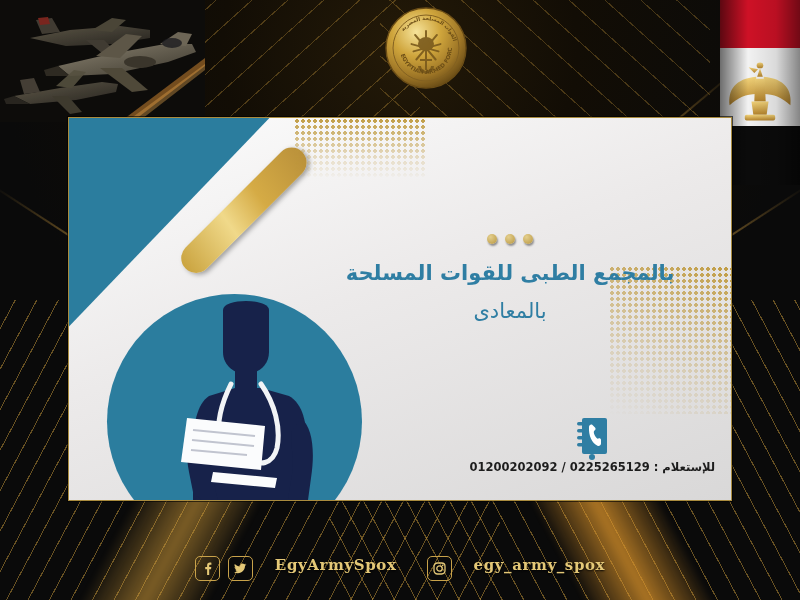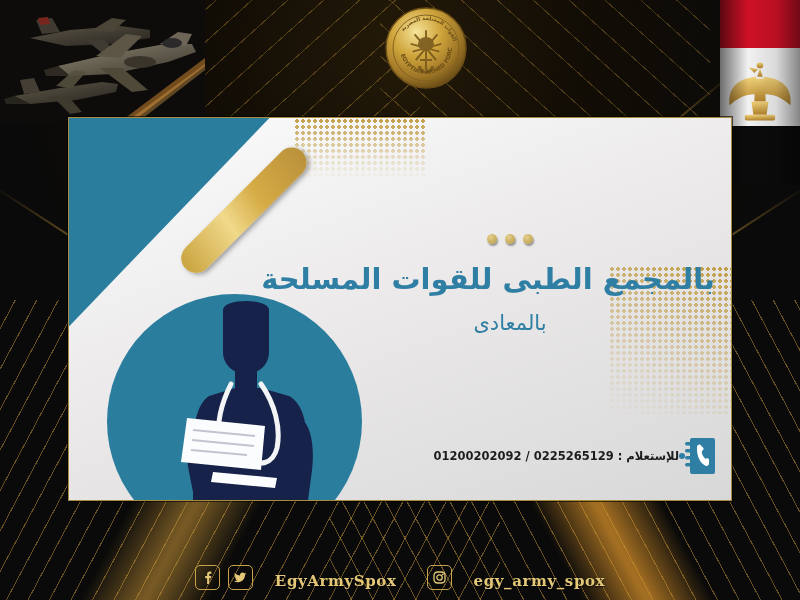--- a/index.html
+++ b/index.html
@@ -94,32 +94,32 @@
   
   .textwrap{position:absolute;left:236px;top:104px;width:410px;text-align:center;direction:rtl;}
   .headline{
     font-family:"DejaVu Sans","Liberation Sans",sans-serif;
     font-weight:bold;font-size:27px;letter-spacing:0;color:#14213f;
     line-height:1.25;white-space:nowrap;}
   .dots{margin:12px 0 14px;display:flex;justify-content:center;gap:8px;}
   .dots i{display:block;width:10px;height:10px;border-radius:50%;
     background:radial-gradient(circle at 35% 30%,#e4cf8e,#b8963f);
     box-shadow:1px 2px 2px rgba(0,0,0,.4);}
-  .sub1{font-weight:bold;font-size:29px;color:#2f7ea3;line-height:1.5;white-space:nowrap;text-align:right;}
+  .sub1{font-weight:bold;font-size:21px;color:#2f7ea3;line-height:1.5;white-space:nowrap;}
   .sub2{font-weight:normal;font-size:21px;color:#2f7ea3;line-height:1.5;margin-top:6px;}
 
   
-  .contact{position:absolute;right:16px;bottom:26px;display:flex;align-items:center;direction:rtl;}
+  .contact{position:absolute;right:16px;bottom:26px;display:flex;align-items:center;direction:rtl;flex-direction:column;}
   .contact .phone-icon{width:30px;height:36px;flex:none;}
   .contact .bullet{width:6px;height:6px;border-radius:50%;background:#2f7ea3;flex:none;}
   .contact .ctext{font-size:11.5px;color:#1d1d1d;font-weight:bold;white-space:nowrap;direction:rtl;}
 
   
   .footer{position:absolute;left:0;right:0;bottom:10px;height:34px;
-    display:flex;align-items:flex-end;justify-content:center;gap:8px;z-index:5;}
+    display:flex;align-items:flex-start;justify-content:center;gap:8px;z-index:5;}
   .sicon{width:23px;height:23px;border:1.4px solid #c8a24a;border-radius:5px;
     display:flex;align-items:center;justify-content:center;flex:none;}
   .handle{font-family:"DejaVu Serif","Liberation Serif",serif;
     font-weight:bold;font-size:15px;color:#e4c877;letter-spacing:.6px;
     text-shadow:0 1px 2px rgba(0,0,0,.9);}
   .gap-a{width:6px;}
   .gap-b{width:14px;}
 </style>
 </head>
 <body>

